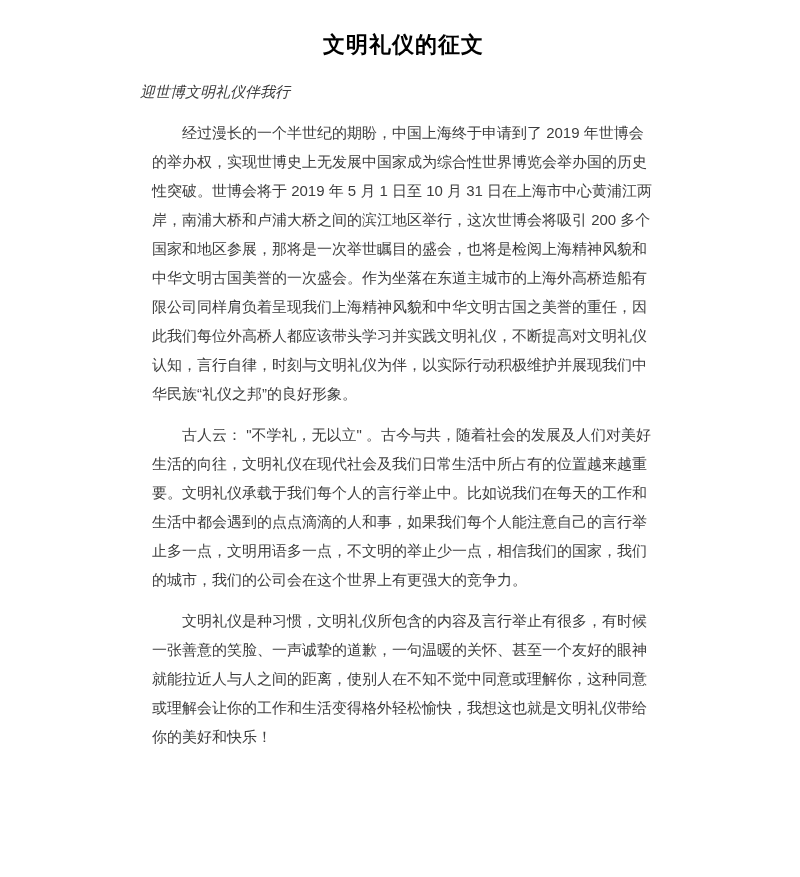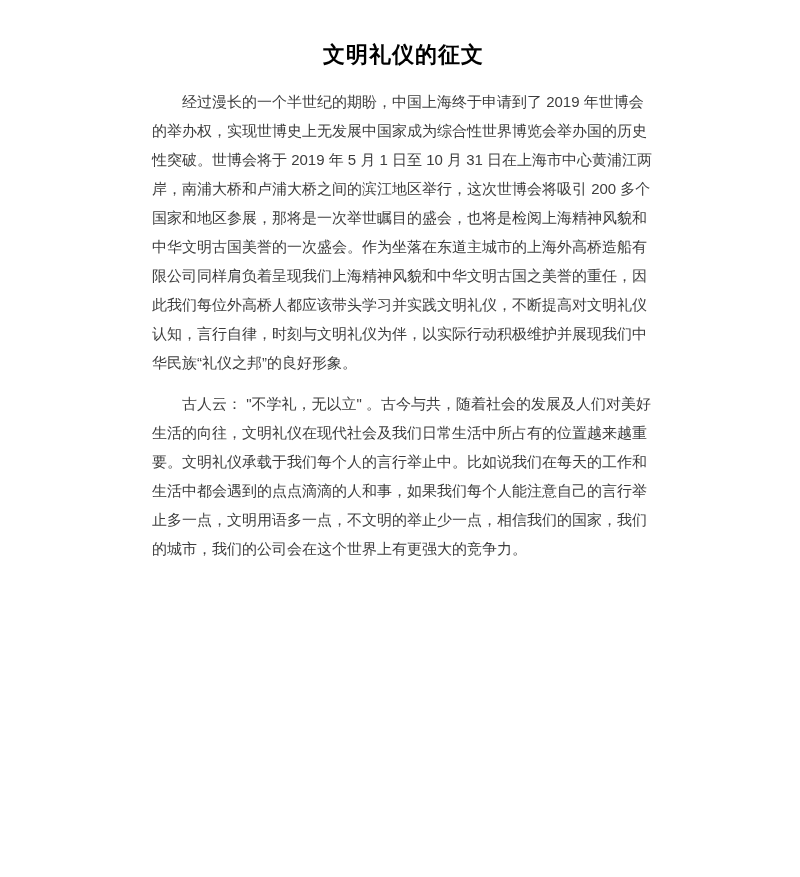--- a/index.html
+++ b/index.html
@@ -6,21 +6,21 @@
     margin: 0;
     padding: 0;
     background: #ffffff;
   }
   .page {
     position: relative;
     width: 800px;
     height: 755px;
     background: var(--page-bg, #ffffff);
     box-sizing: border-box;
-    padding: 41px 133px 0 140px;
+    padding: 31px 133px 0 140px;
     overflow: hidden;
     font-family: "Liberation Sans", "DejaVu Sans", sans-serif;
   }
   .doc-title {
     margin: 0;
     font-size: 22px;
     line-height: 28px;
     font-weight: bold;
     text-align: center;
     color: var(--title-color, #000000);
@@ -43,19 +43,21 @@
     text-indent: 2em;
   }
 </style>
 </head>
 <body>
 
 <div class="page">
   <h1 class="doc-title">文明礼仪的征文</h1>
 
   <div class="doc-body">
+    <p class="lead-line">迎世博文明礼仪伴我行</p>
 
     <p class="para">经过漫长的一个半世纪的期盼，中国上海终于申请到了 2019 年世博会的举办权，实现世博史上无发展中国家成为综合性世界博览会举办国的历史性突破。世博会将于 2019 年 5 月 1 日至 10 月 31 日在上海市中心黄浦江两岸，南浦大桥和卢浦大桥之间的滨江地区举行，这次世博会将吸引 200 多个国家和地区参展，那将是一次举世瞩目的盛会，也将是检阅上海精神风貌和中华文明古国美誉的一次盛会。作为坐落在东道主城市的上海外高桥造船有限公司同样肩负着呈现我们上海精神风貌和中华文明古国之美誉的重任，因此我们每位外高桥人都应该带头学习并实践文明礼仪，不断提高对文明礼仪认知，言行自律，时刻与文明礼仪为伴，以实际行动积极维护并展现我们中华民族“礼仪之邦”的良好形象。</p>
 
     <p class="para">古人云： "不学礼，无以立" 。古今与共，随着社会的发展及人们对美好生活的向往，文明礼仪在现代社会及我们日常生活中所占有的位置越来越重要。文明礼仪承载于我们每个人的言行举止中。比如说我们在每天的工作和生活中都会遇到的点点滴滴的人和事，如果我们每个人能注意自己的言行举止多一点，文明用语多一点，不文明的举止少一点，相信我们的国家，我们的城市，我们的公司会在这个世界上有更强大的竞争力。</p>
 
+    <p class="para">文明礼仪是种习惯，文明礼仪所包含的内容及言行举止有很多，有时候一张善意的笑脸、一声诚挚的道歉，一句温暖的关怀、甚至一个友好的眼神就能拉近人与人之间的距离，使别人在不知不觉中同意或理解你，这种同意或理解会让你的工作和生活变得格外轻松愉快，我想这也就是文明礼仪带给你的美好和快乐！</p>
   </div>
 </div>
 
 </body></html>

